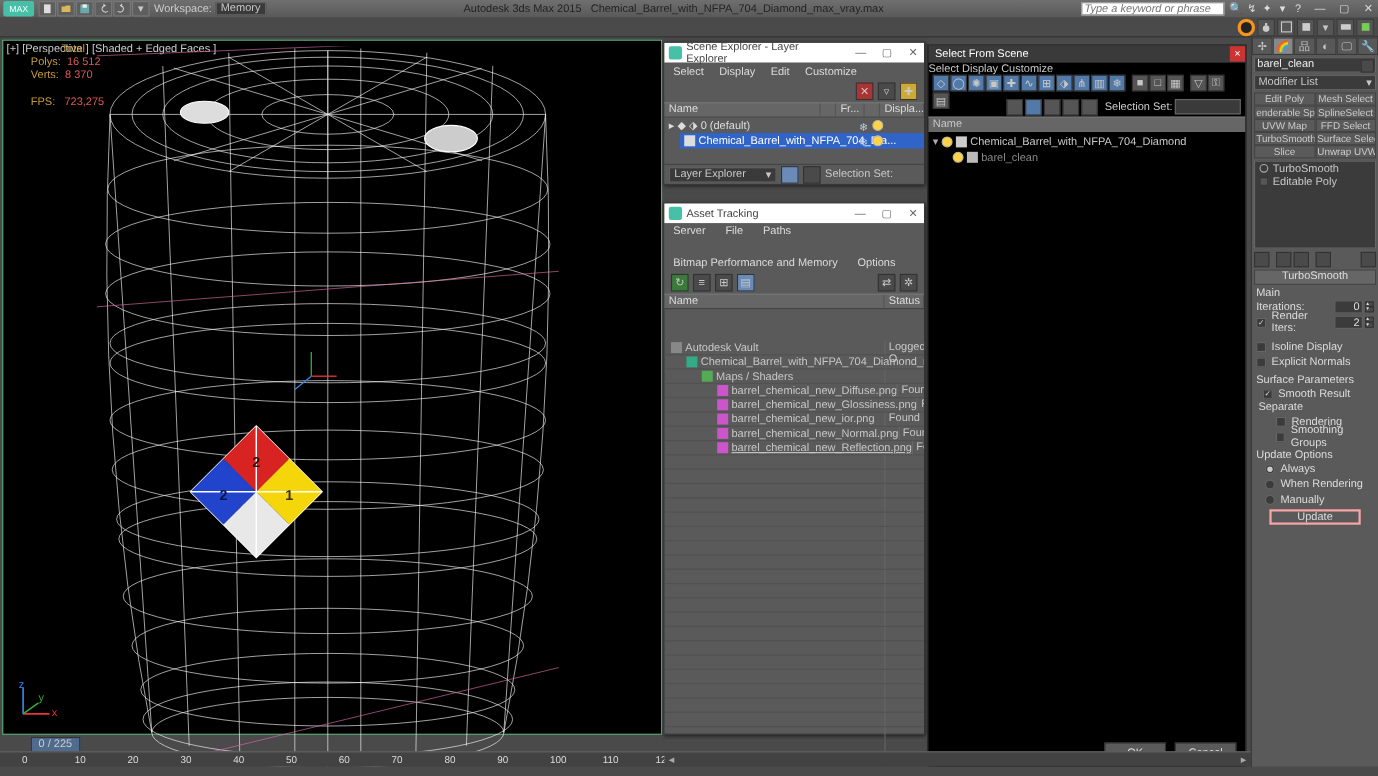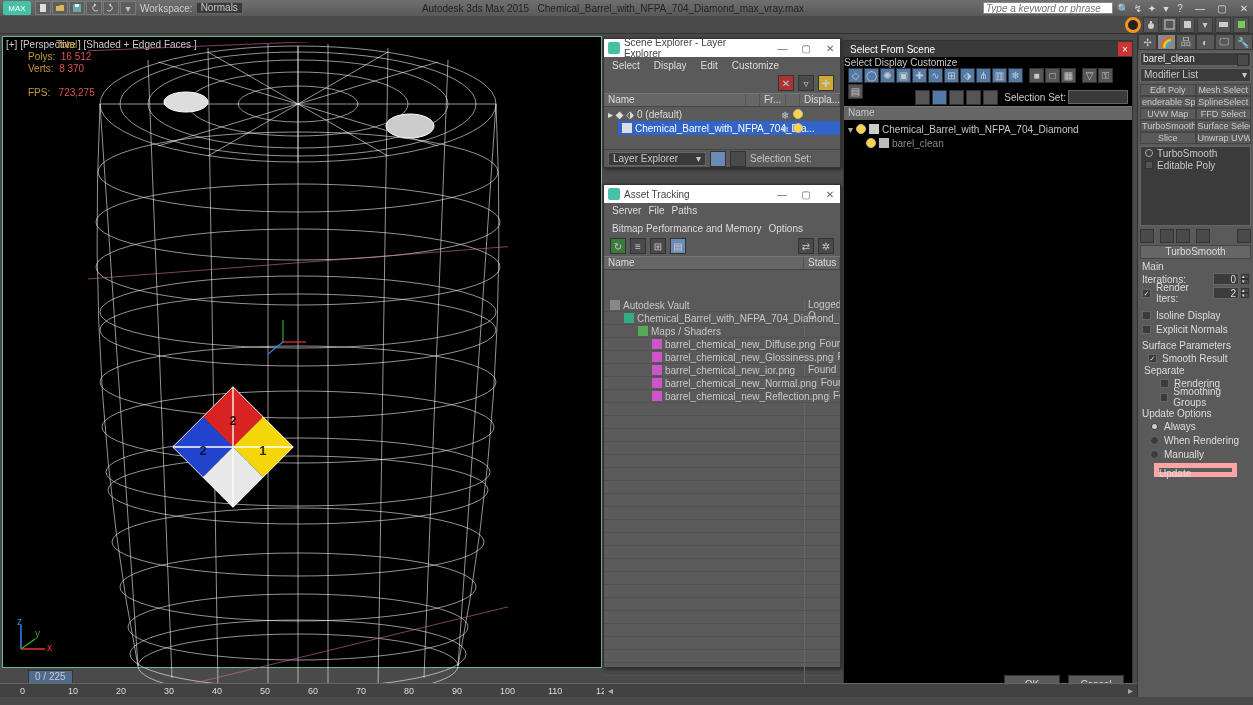--- a/index.html
+++ b/index.html
@@ -101,21 +101,21 @@
 .cmdpanel .rollh { height:14px; background:#666; border:1px solid #444; text-align:center; color:#ddd; margin:0 2px; }
 .cmdpanel .rollb { padding:2px 4px; font-size:9px; color:#ddd; }
 .cmdpanel .rollb .fldrow { display:flex; align-items:center; height:14px; gap:2px; }
 .cmdpanel .rollb .fldrow .lbl { flex:1; }
 .cmdpanel .rollb .fldrow .spin { width:26px; height:12px; background:#3b3b3b; border:1px solid #666; text-align:right; padding-right:2px; }
 .cmdpanel .rollb .fldrow .updn { width:8px; display:flex; flex-direction:column; }
 .cmdpanel .rollb .fldrow .updn span { height:5px; background:#4a4a4a; border:1px solid #333; font-size:5px; line-height:3px; }
 .cmdpanel .rollb .chk { width:9px; height:9px; background:#3b3b3b; border:1px solid #666; display:inline-block; margin-right:3px; text-align:center; line-height:7px; font-size:7px; }
 .cmdpanel .rollb .rad { width:9px; height:9px; border-radius:50%; background:#3b3b3b; border:1px solid #666; display:inline-block; margin-right:3px; position:relative; }
 .cmdpanel .rollb .rad.on::after { content:""; width:5px; height:5px; background:#ccc; border-radius:50%; position:absolute; left:1px; top:1px; }
-.cmdpanel .btn { height:14px; background:#5a5a5a; border:5px solid #fca5a5; margin:2px 12px 0; }
+.cmdpanel .btn { height:14px; background:#5a5a5a; border:2px solid #fca5a5; text-align:center; margin:2px 12px 0; }
 
 
 .timeline { position:absolute; left:0; bottom:8px; width:604px; height:24px; }
 .timeline .tag { position:absolute; left:28px; top:-3px; height:14px; padding:0 6px; background:#4f6b8e; border:1px solid #333; color:#ccc; }
 .timeline .track { position:absolute; left:0; right:0; bottom:0; height:14px; background:#424242; border-top:1px solid #666; display:flex; }
 .timeline .tick { position:absolute; bottom:0; height:11px; color:#ddd; font-size:9px; }
 
 
 .status { position:absolute; left:0; bottom:0; height:8px; width:1253px; background:#4a4a4a; }
 </style>
@@ -147,21 +147,21 @@
       </svg>
     </div>
   <div class="ticon">
       <svg viewBox="0 0 10 10">
         <path d="M3 2a3 3 0 1 1-2 5" fill="none" stroke="#ccc"></path>
         <path d="M5 0L3 2 5 4" fill="#ccc"></path>
       </svg>
     </div>
   <div class="ticon">▾</div>
   <span class="wklabel">Workspace:</span>
-  <span class="wkbox">Normals</span>
+  <span class="wkbox">Memory</span>
   <div class="flex">
     <span>Autodesk 3ds Max  2015</span>&nbsp;&nbsp;&nbsp;<span>Chemical_Barrel_with_NFPA_704_Diamond_max_vray.max</span>
   </div>
   <input class="searchbox" placeholder="Type a keyword or phrase" style="">
   <div class="ricon">🔍</div>
   <div class="ricon">↯</div>
   <div class="ricon">✦</div>
   <div class="ricon">▾</div>
   <div class="ricon">?</div>
   <div class="winbtn">—</div>
@@ -375,21 +375,21 @@
 
 <div class="fpanel" style="left:603px;top:184px;width:238px;height:484px;">
   <div class="titlebar">
     <div class="ticon3d"></div>
     <span>Asset Tracking</span>
     <div class="spacer"></div>
     <div class="wbtn">—</div>
     <div class="wbtn">▢</div>
     <div class="wbtn">✕</div>
   </div>
-  <div class="pmenu" style="flex-wrap:wrap;height:auto;padding:2px 8px;gap:7px;">
+  <div class="pmenu" style="flex-wrap:wrap;height:auto;padding:2px 8px;gap:18px;">
     <span>Server</span>
     <span>File</span>
     <span>Paths</span>
     <span>Bitmap Performance and Memory</span>
     <span>Options</span>
   </div>
   <div class="ptoolbar">
     <div class="pb" style="background:#3a7a3a">↻</div>
     <div class="pb">≡</div>
     <div class="pb">⊞</div>
@@ -445,21 +445,21 @@
         <div class="statcell">Found</div>
       </div>
       <div class="assetrow">
         <div class="namecell" style="padding-left: 48px;">
           <span class="ic" style="background: rgb(204, 85, 204);"></span>
           <span>barrel_chemical_new_Normal.png</span>
         </div>
         <div class="statcell">Found</div>
       </div>
       <div class="assetrow">
-        <div class="namecell" style="padding-left: 48px;">
+        <div class="namecell" style="padding-left: 48px; text-decoration: underline;">
           <span class="ic" style="background: rgb(204, 85, 204);"></span>
           <span>barrel_chemical_new_Reflection.png</span>
         </div>
         <div class="statcell">Found</div>
       </div>
       <div class="assetrow">
         <div class="namecell"></div>
         <div class="statcell"></div>
       </div>
       <div class="assetrow">

